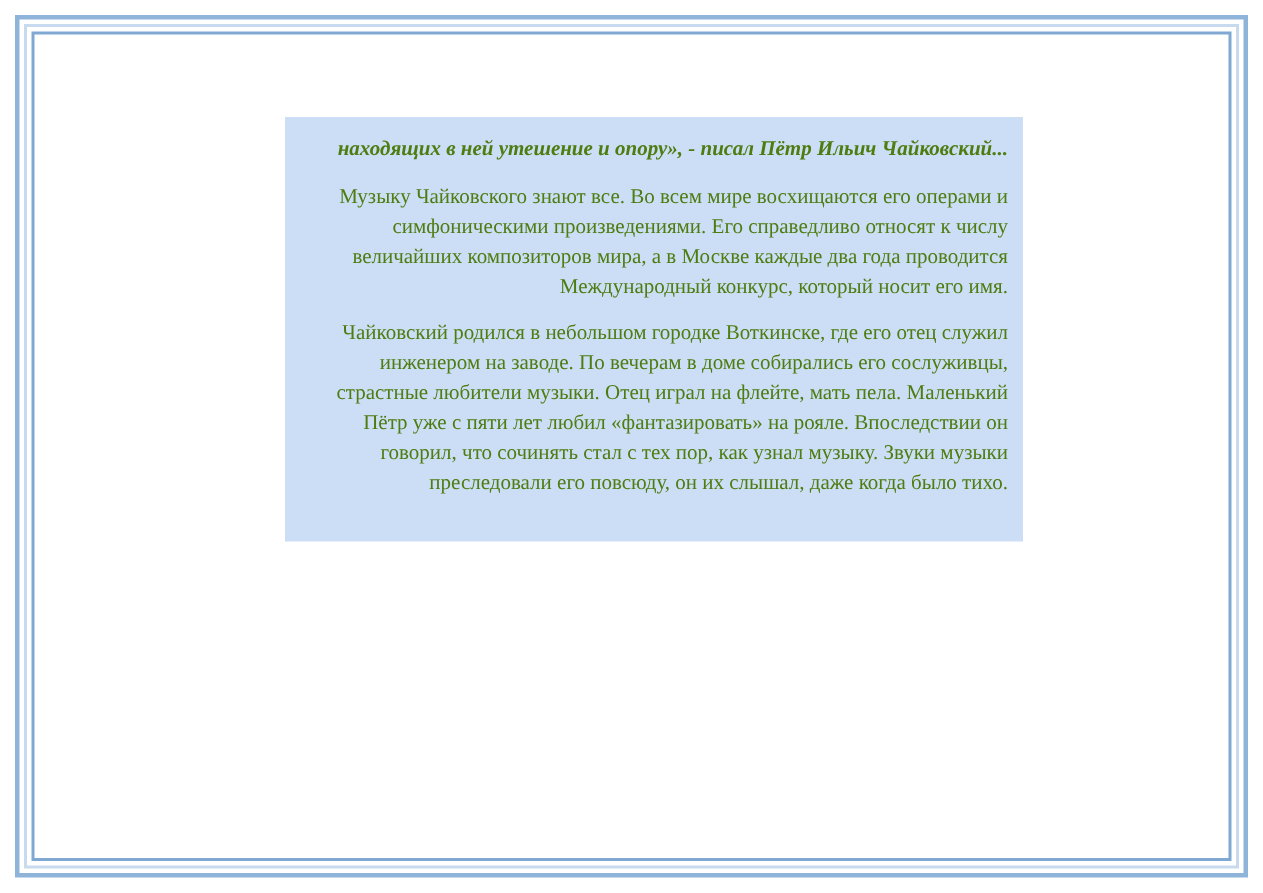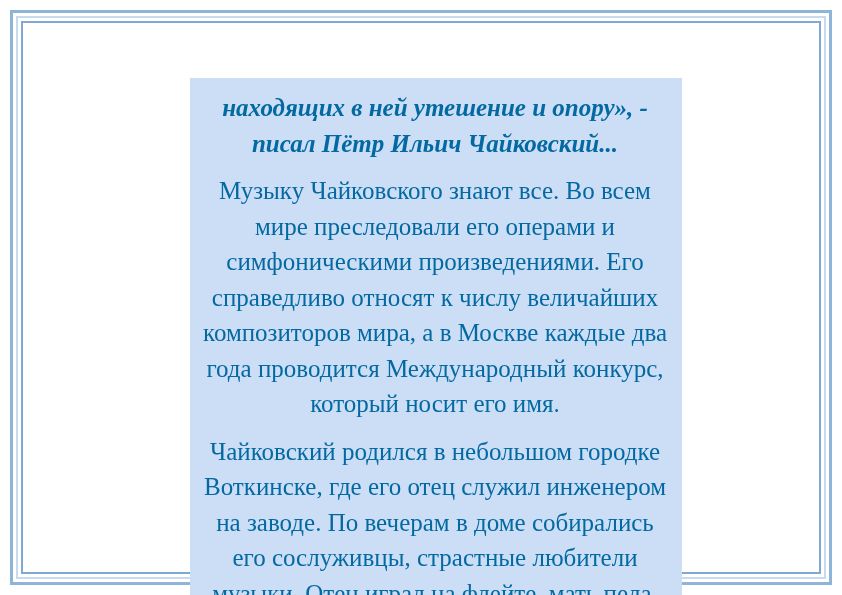--- a/index.html
+++ b/index.html
@@ -52,41 +52,41 @@
     position: absolute;
     left: 190px;
     top: 78px;
     width: 492px;
     background: #ccddf6;
     padding: 12px 10px 10px 8px;
     box-sizing: border-box;
   }
   .para {
     margin: 0 0 12px 0;
-    font-size: 25px;
+    font-size: 14px;
     line-height: 1.42;
-    color: #0369a1;
-    text-align: center;
+    color: #4d7c0f;
+    text-align: right;
   }
   .para:last-child {
     margin-bottom: 18px;
   }
   .para-lead {
     font-style: italic;
     font-weight: bold;
   }
 </style>
 </head>
 <body>
 
 <div class="slide">
 
   <div class="frame-outer"></div>
   <div class="frame-mid"></div>
   <div class="frame-inner"></div>
 
   <div class="content-box">
     <p class="para para-lead">находящих в ней утешение и опору», - писал Пётр Ильич Чайковский...</p>
-    <p class="para">Музыку Чайковского знают все. Во всем мире преследовали его операми и симфоническими произведениями. Его справедливо относят к числу величайших композиторов мира, а в Москве каждые два года проводится Международный конкурс, который носит его имя.</p>
+    <p class="para">Музыку Чайковского знают все. Во всем мире восхищаются его операми и симфоническими произведениями. Его справедливо относят к числу величайших композиторов мира, а в Москве каждые два года проводится Международный конкурс, который носит его имя.</p>
     <p class="para">Чайковский родился в небольшом городке Воткинске, где его отец служил инженером на заводе. По вечерам в доме собирались его сослуживцы, страстные любители музыки. Отец играл на флейте, мать пела. Маленький Пётр уже с пяти лет любил «фантазировать» на рояле. Впоследствии он говорил, что сочинять стал с тех пор, как узнал музыку. Звуки музыки преследовали его повсюду, он их слышал, даже когда было тихо.</p>
   </div>
 
 </div>
 
 </body></html>

